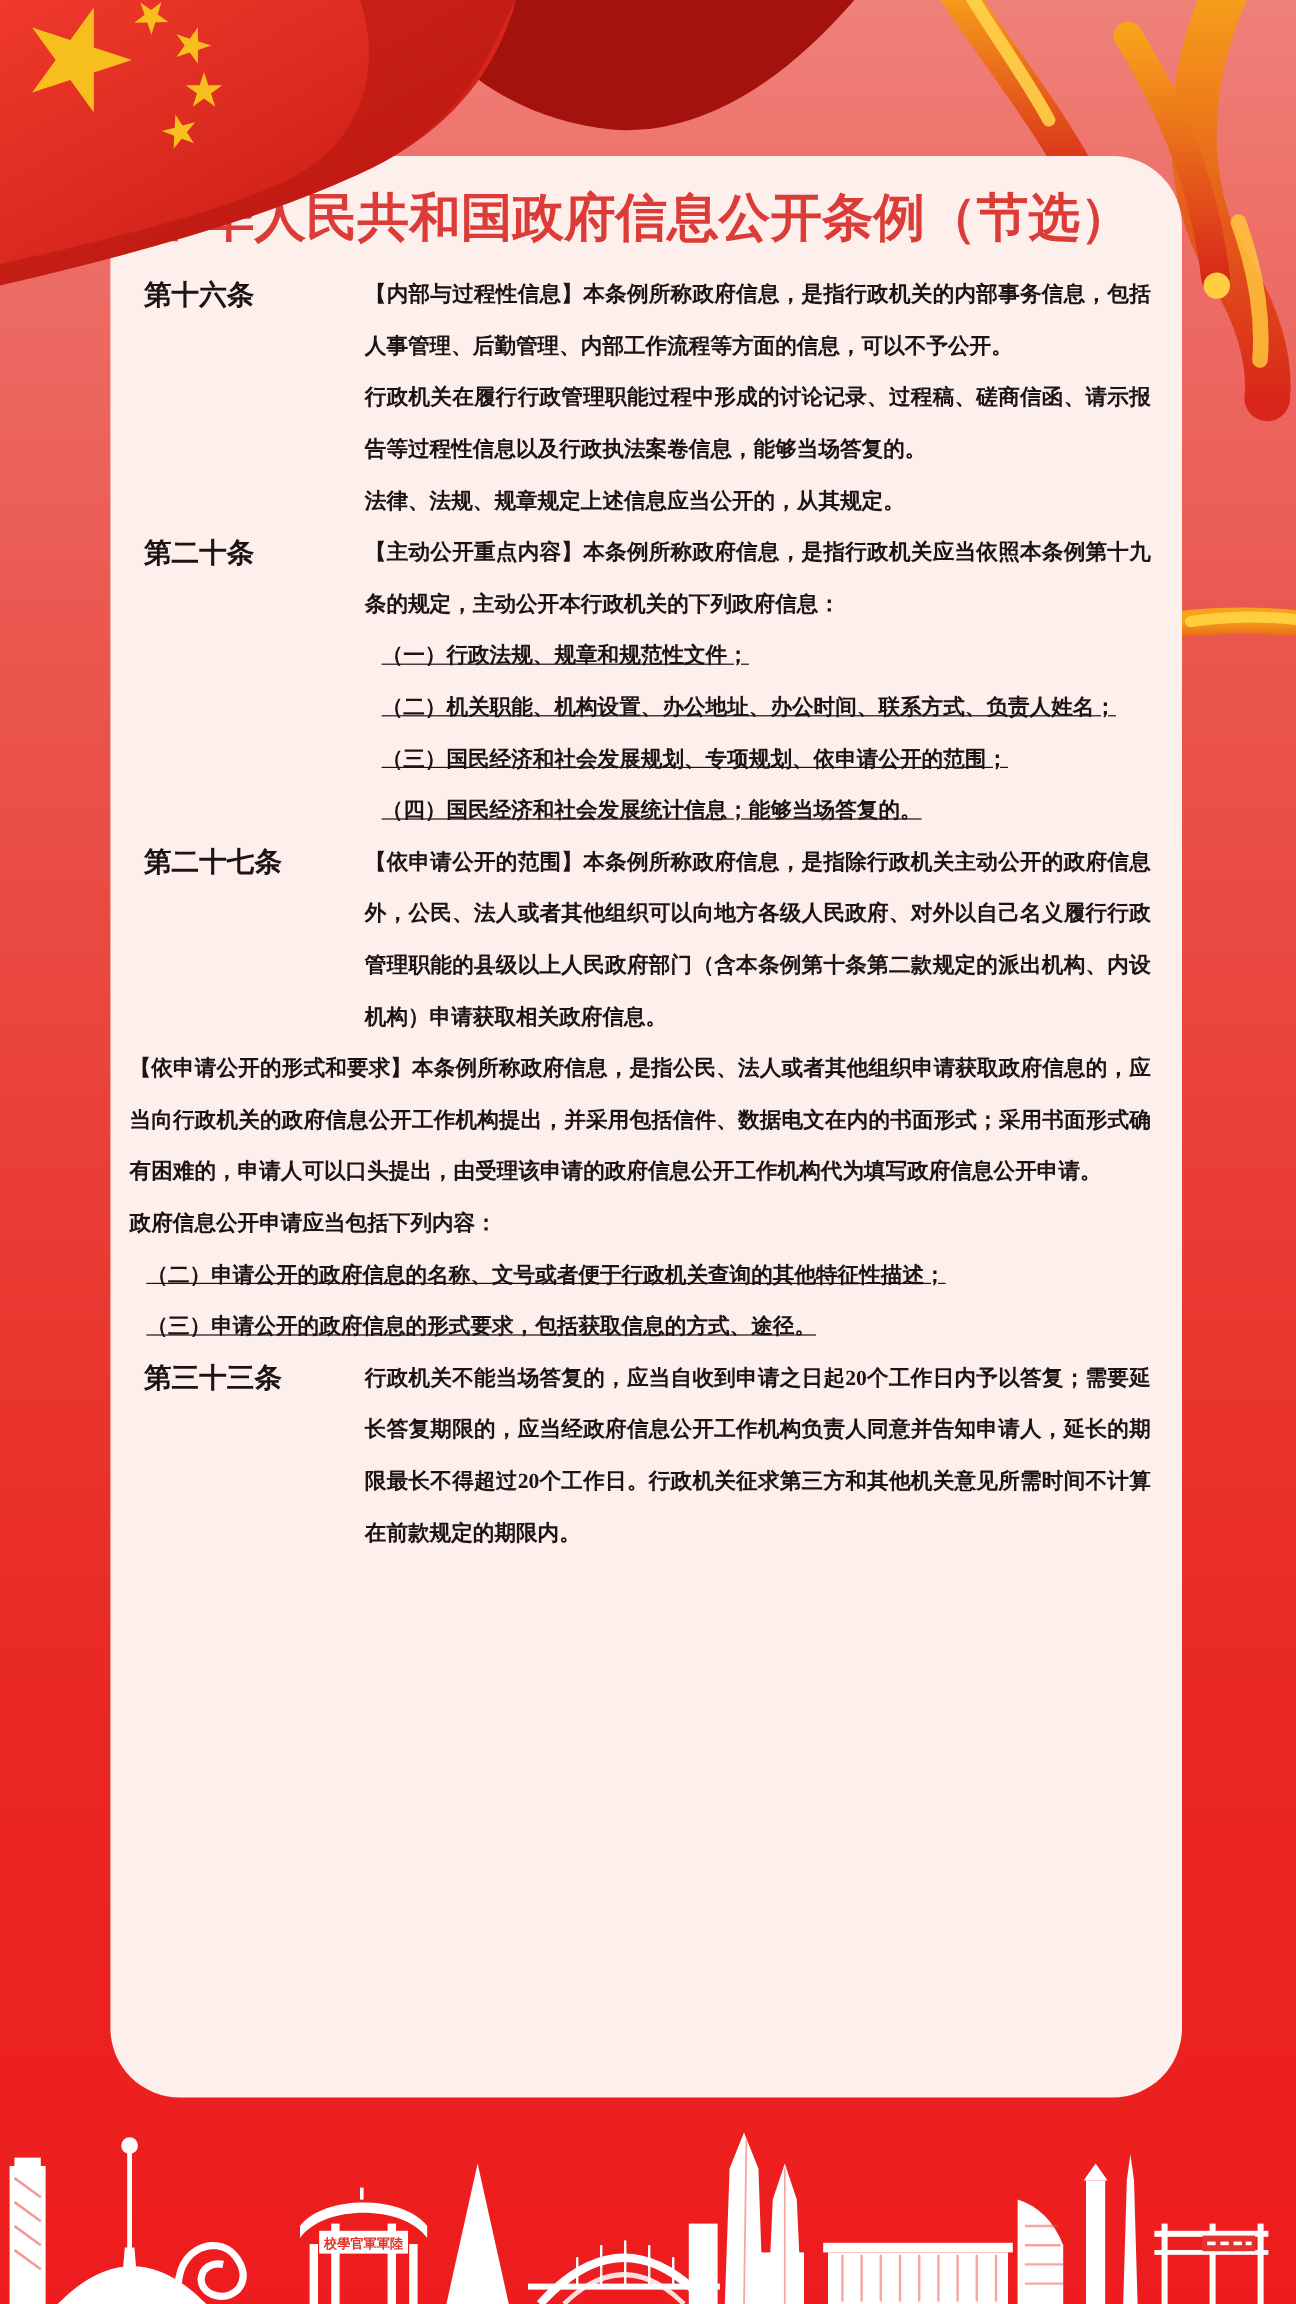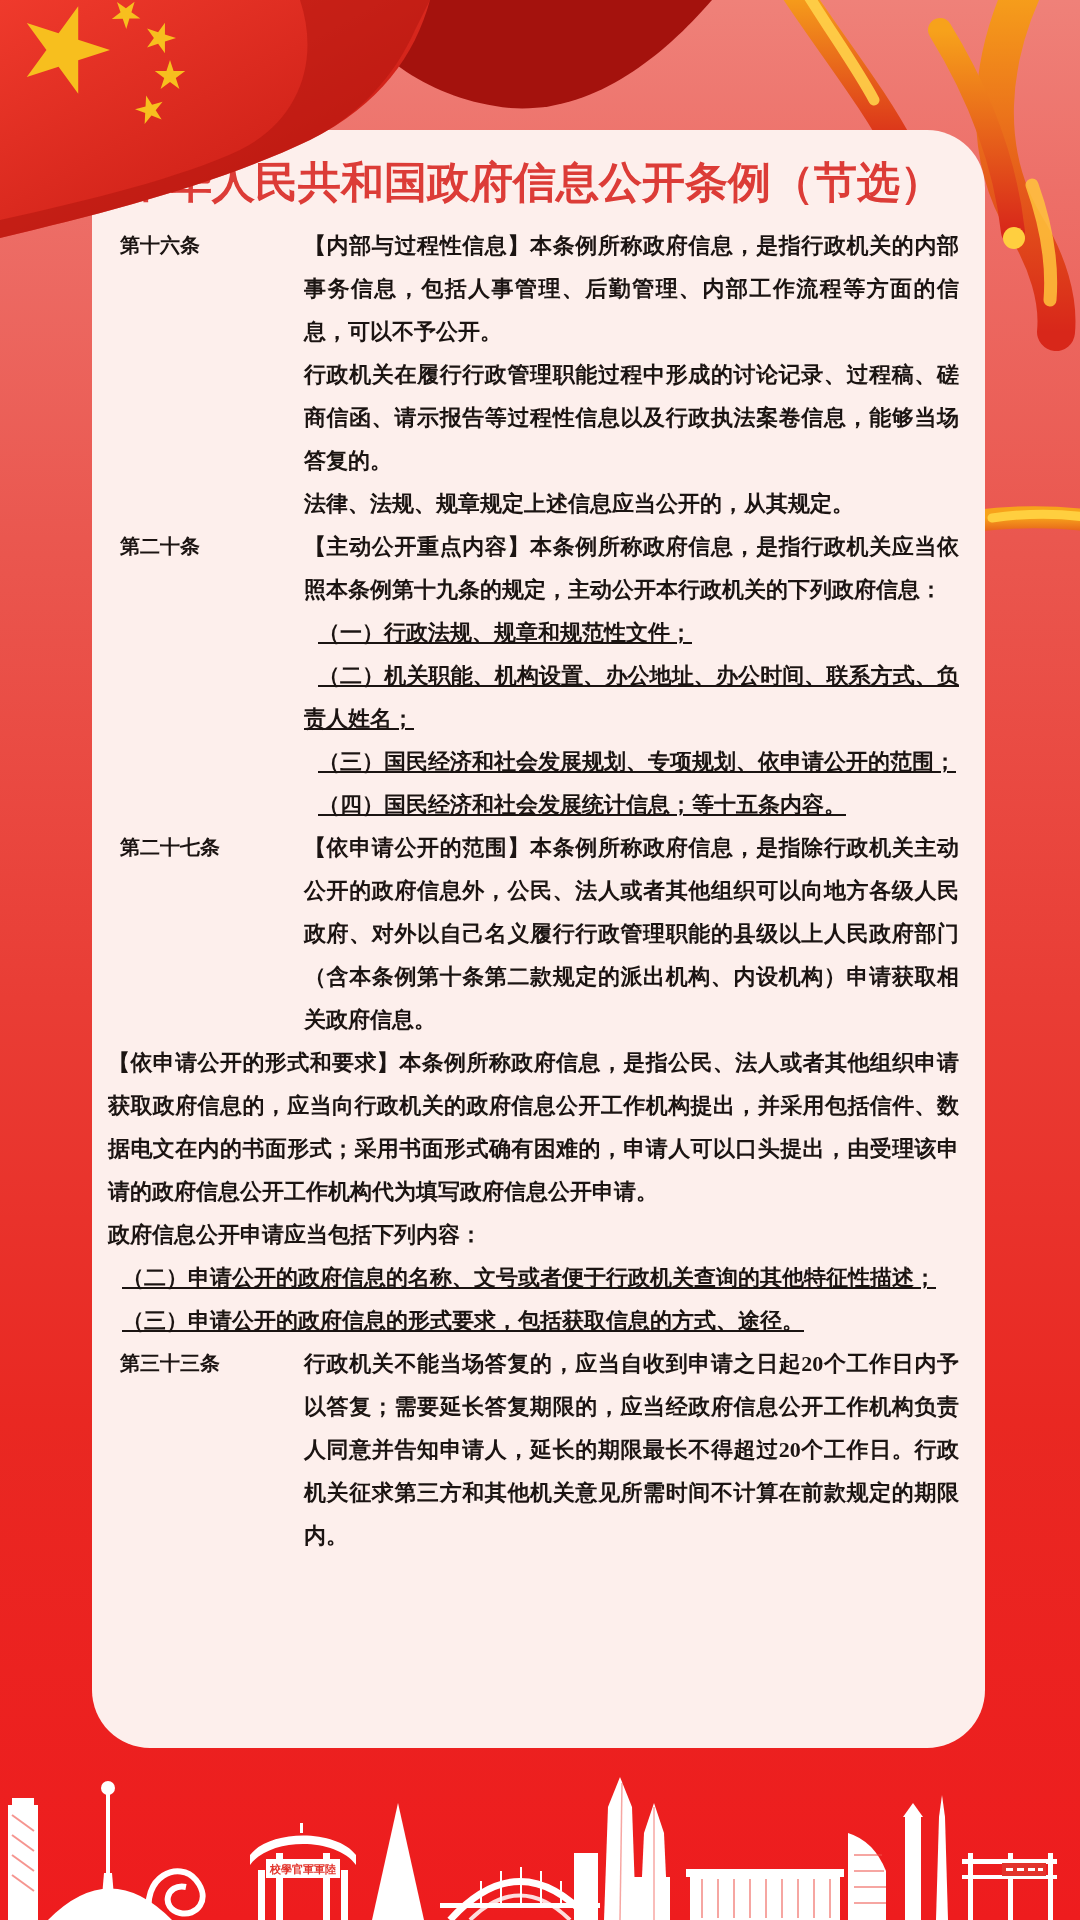--- a/index.html
+++ b/index.html
@@ -14,24 +14,24 @@
     padding:16px 24px 0 16px;
   }
   .title{
     margin:0;padding:6px 0 10px 0;text-align:center;
     font-size:43px;line-height:62px;font-weight:900;color:#dc3c37;letter-spacing:0px;
     white-space:nowrap;
   }
   .articles{color:#1b1412;}
   .article{display:flex;align-items:flex-start;}
   .article-label{
-    flex:0 0 196px;font-size:20px;font-weight:900;line-height:43px;
+    flex:0 0 196px;font-size:23px;font-weight:900;line-height:43px;
     padding-left:12px;box-sizing:border-box;white-space:nowrap;
   }
-  .article-body{flex:1;font-size:22px;font-weight:700;line-height:43px;padding-right:2px;}
+  .article-body{flex:1;font-size:18px;font-weight:700;line-height:43px;padding-right:2px;}
   .article-body p{margin:0;text-align:justify;}
   .article-body p.item{text-indent:14px;text-decoration:underline;}
   .flag{position:absolute;left:0;top:0;z-index:3;}
   .flames{position:absolute;right:0;top:0;z-index:1;}
   .skyline{position:absolute;left:0;bottom:0;z-index:2;}
 </style>
 </head>
 <body>
 
 <div class="page">
@@ -66,21 +66,21 @@
         </div>
       </div>
 
       <div class="article">
         <div class="article-label">第二十条</div>
         <div class="article-body">
           <p>【主动公开重点内容】本条例所称政府信息，是指行政机关应当依照本条例第十九条的规定，主动公开本行政机关的下列政府信息：</p>
           <p class="item">（一）行政法规、规章和规范性文件；</p>
           <p class="item">（二）机关职能、机构设置、办公地址、办公时间、联系方式、负责人姓名；</p>
           <p class="item">（三）国民经济和社会发展规划、专项规划、依申请公开的范围；</p>
-          <p class="item">（四）国民经济和社会发展统计信息；等十五条内容。</p>
+          <p class="item">（四）国民经济和社会发展统计信息；能够当场答复的。</p>
         </div>
       </div>
 
       <div class="article">
         <div class="article-label">第二十七条</div>
         <div class="article-body">
           <p>【依申请公开的范围】本条例所称政府信息，是指除行政机关主动公开的政府信息外，公民、法人或者其他组织可以向地方各级人民政府、对外以自己名义履行行政管理职能的县级以上人民政府部门（含本条例第十条第二款规定的派出机构、内设机构）申请获取相关政府信息。</p>
         </div>
       </div>
 

